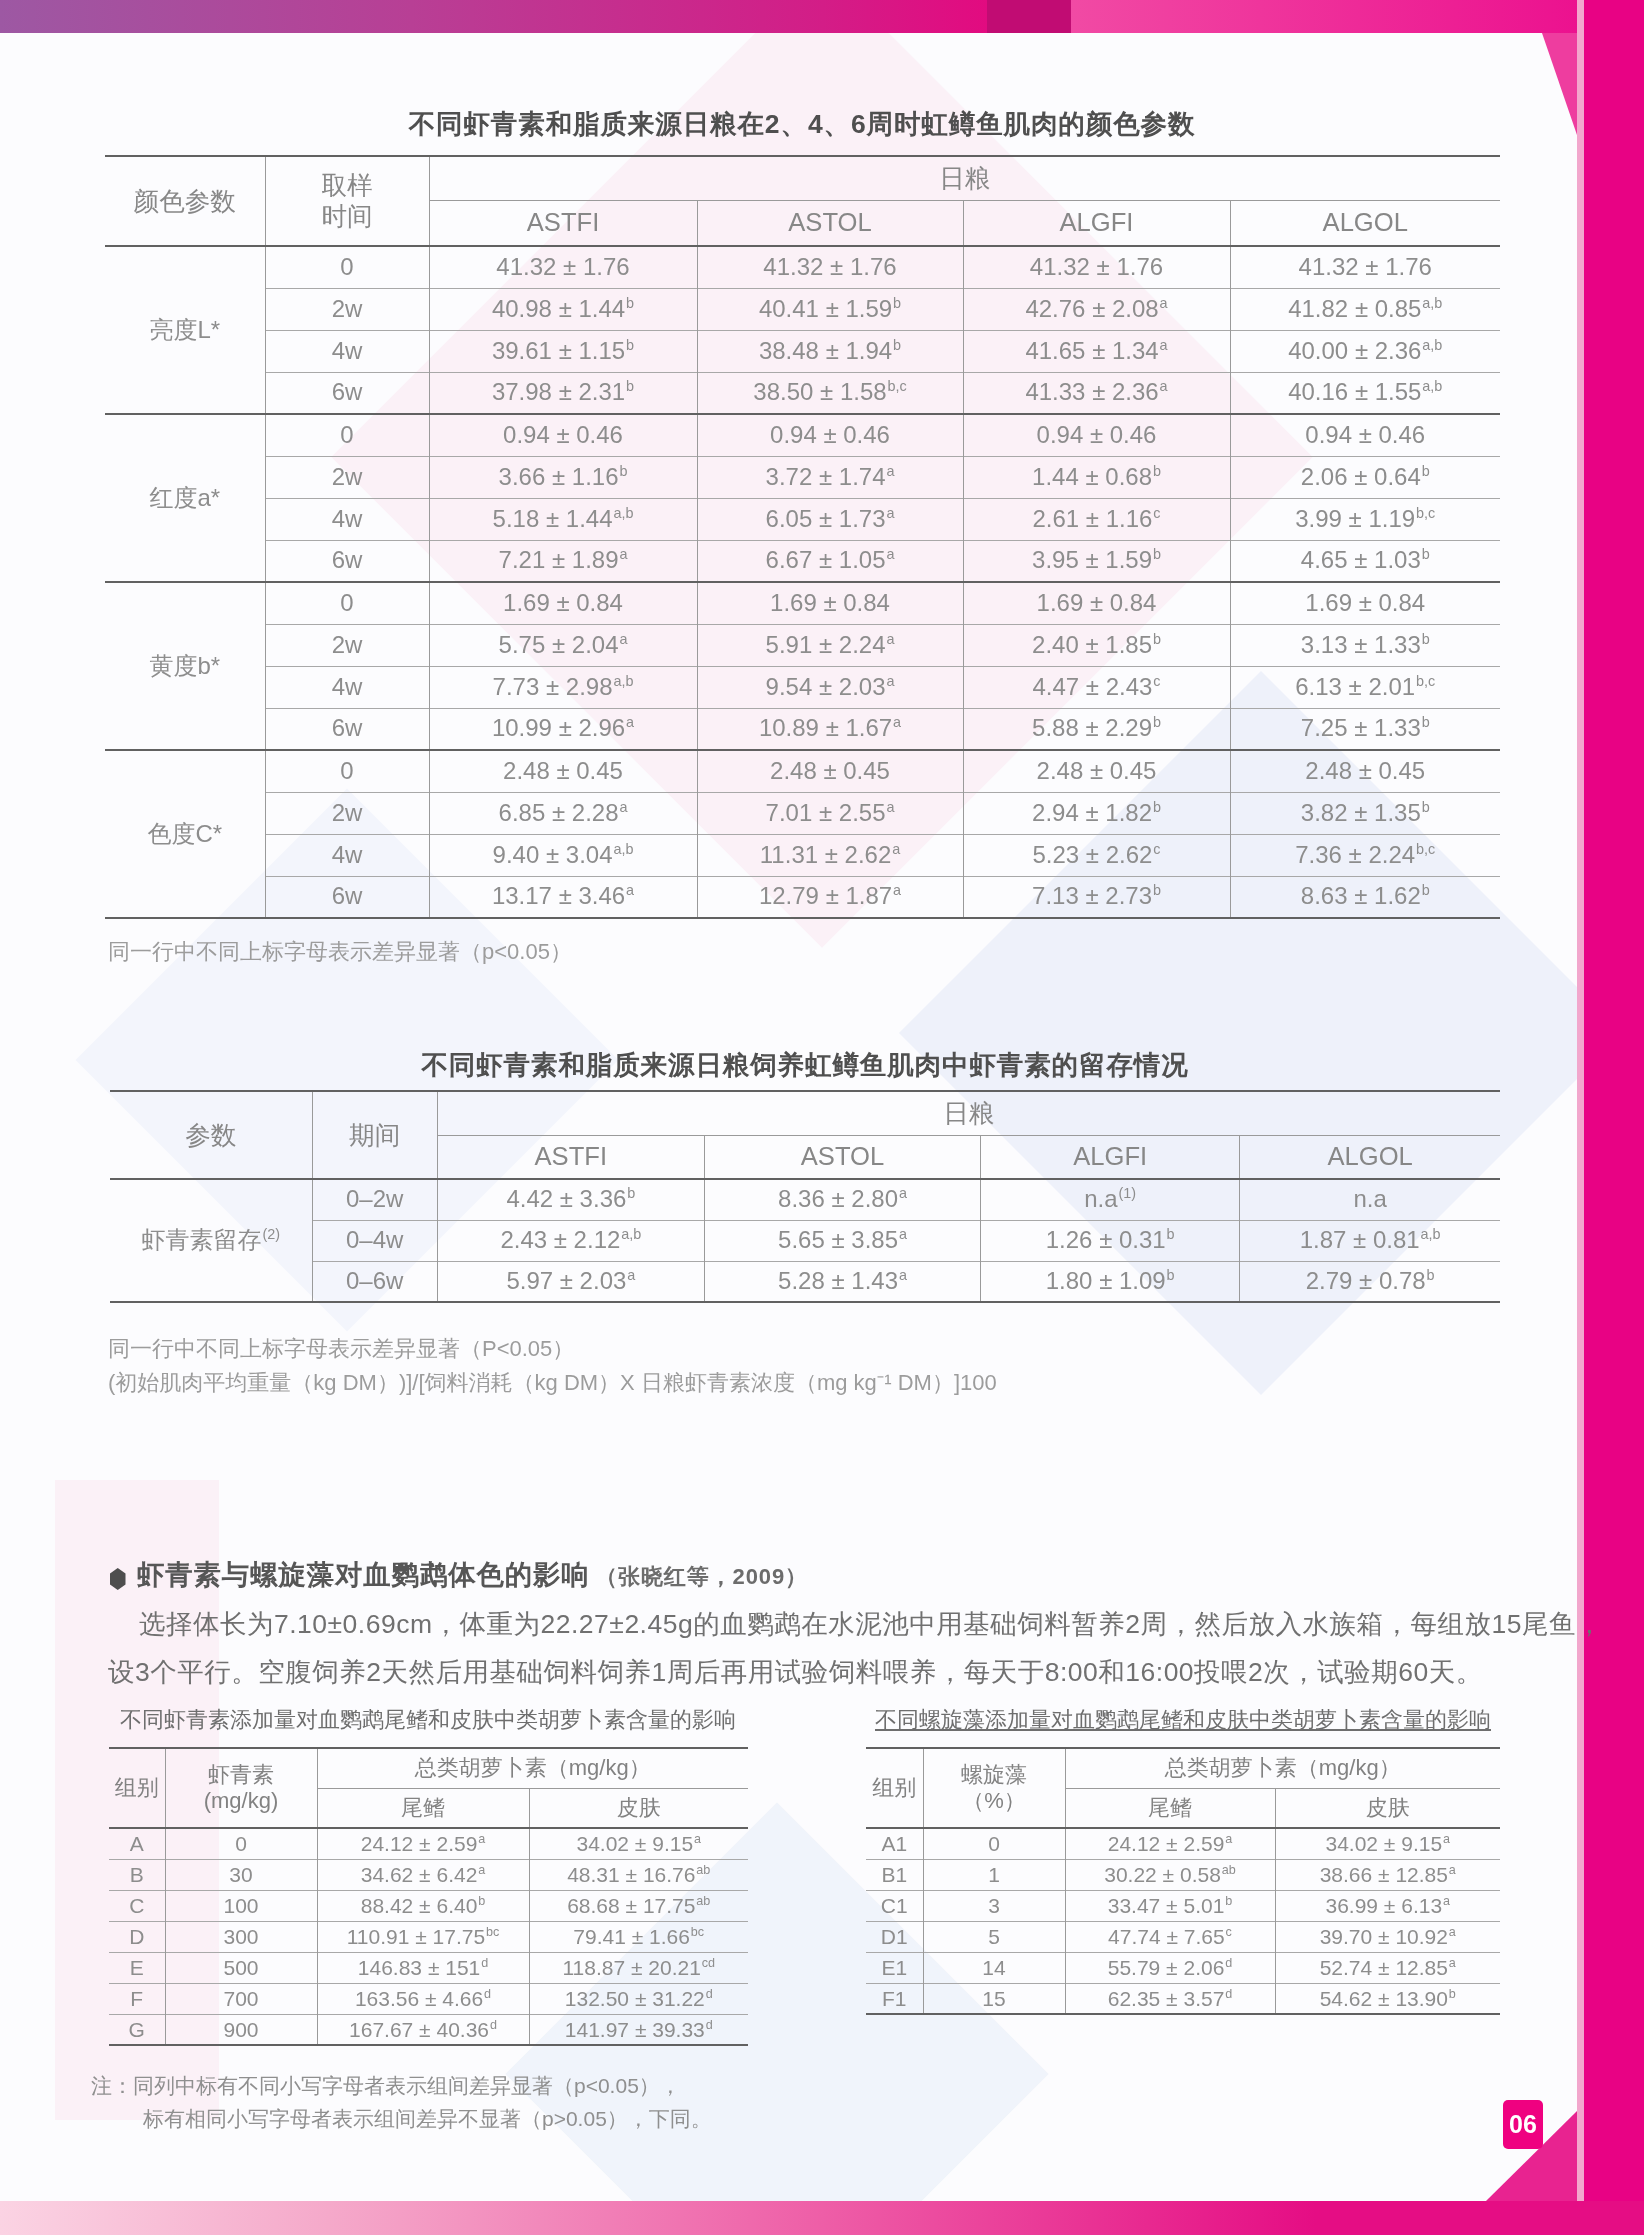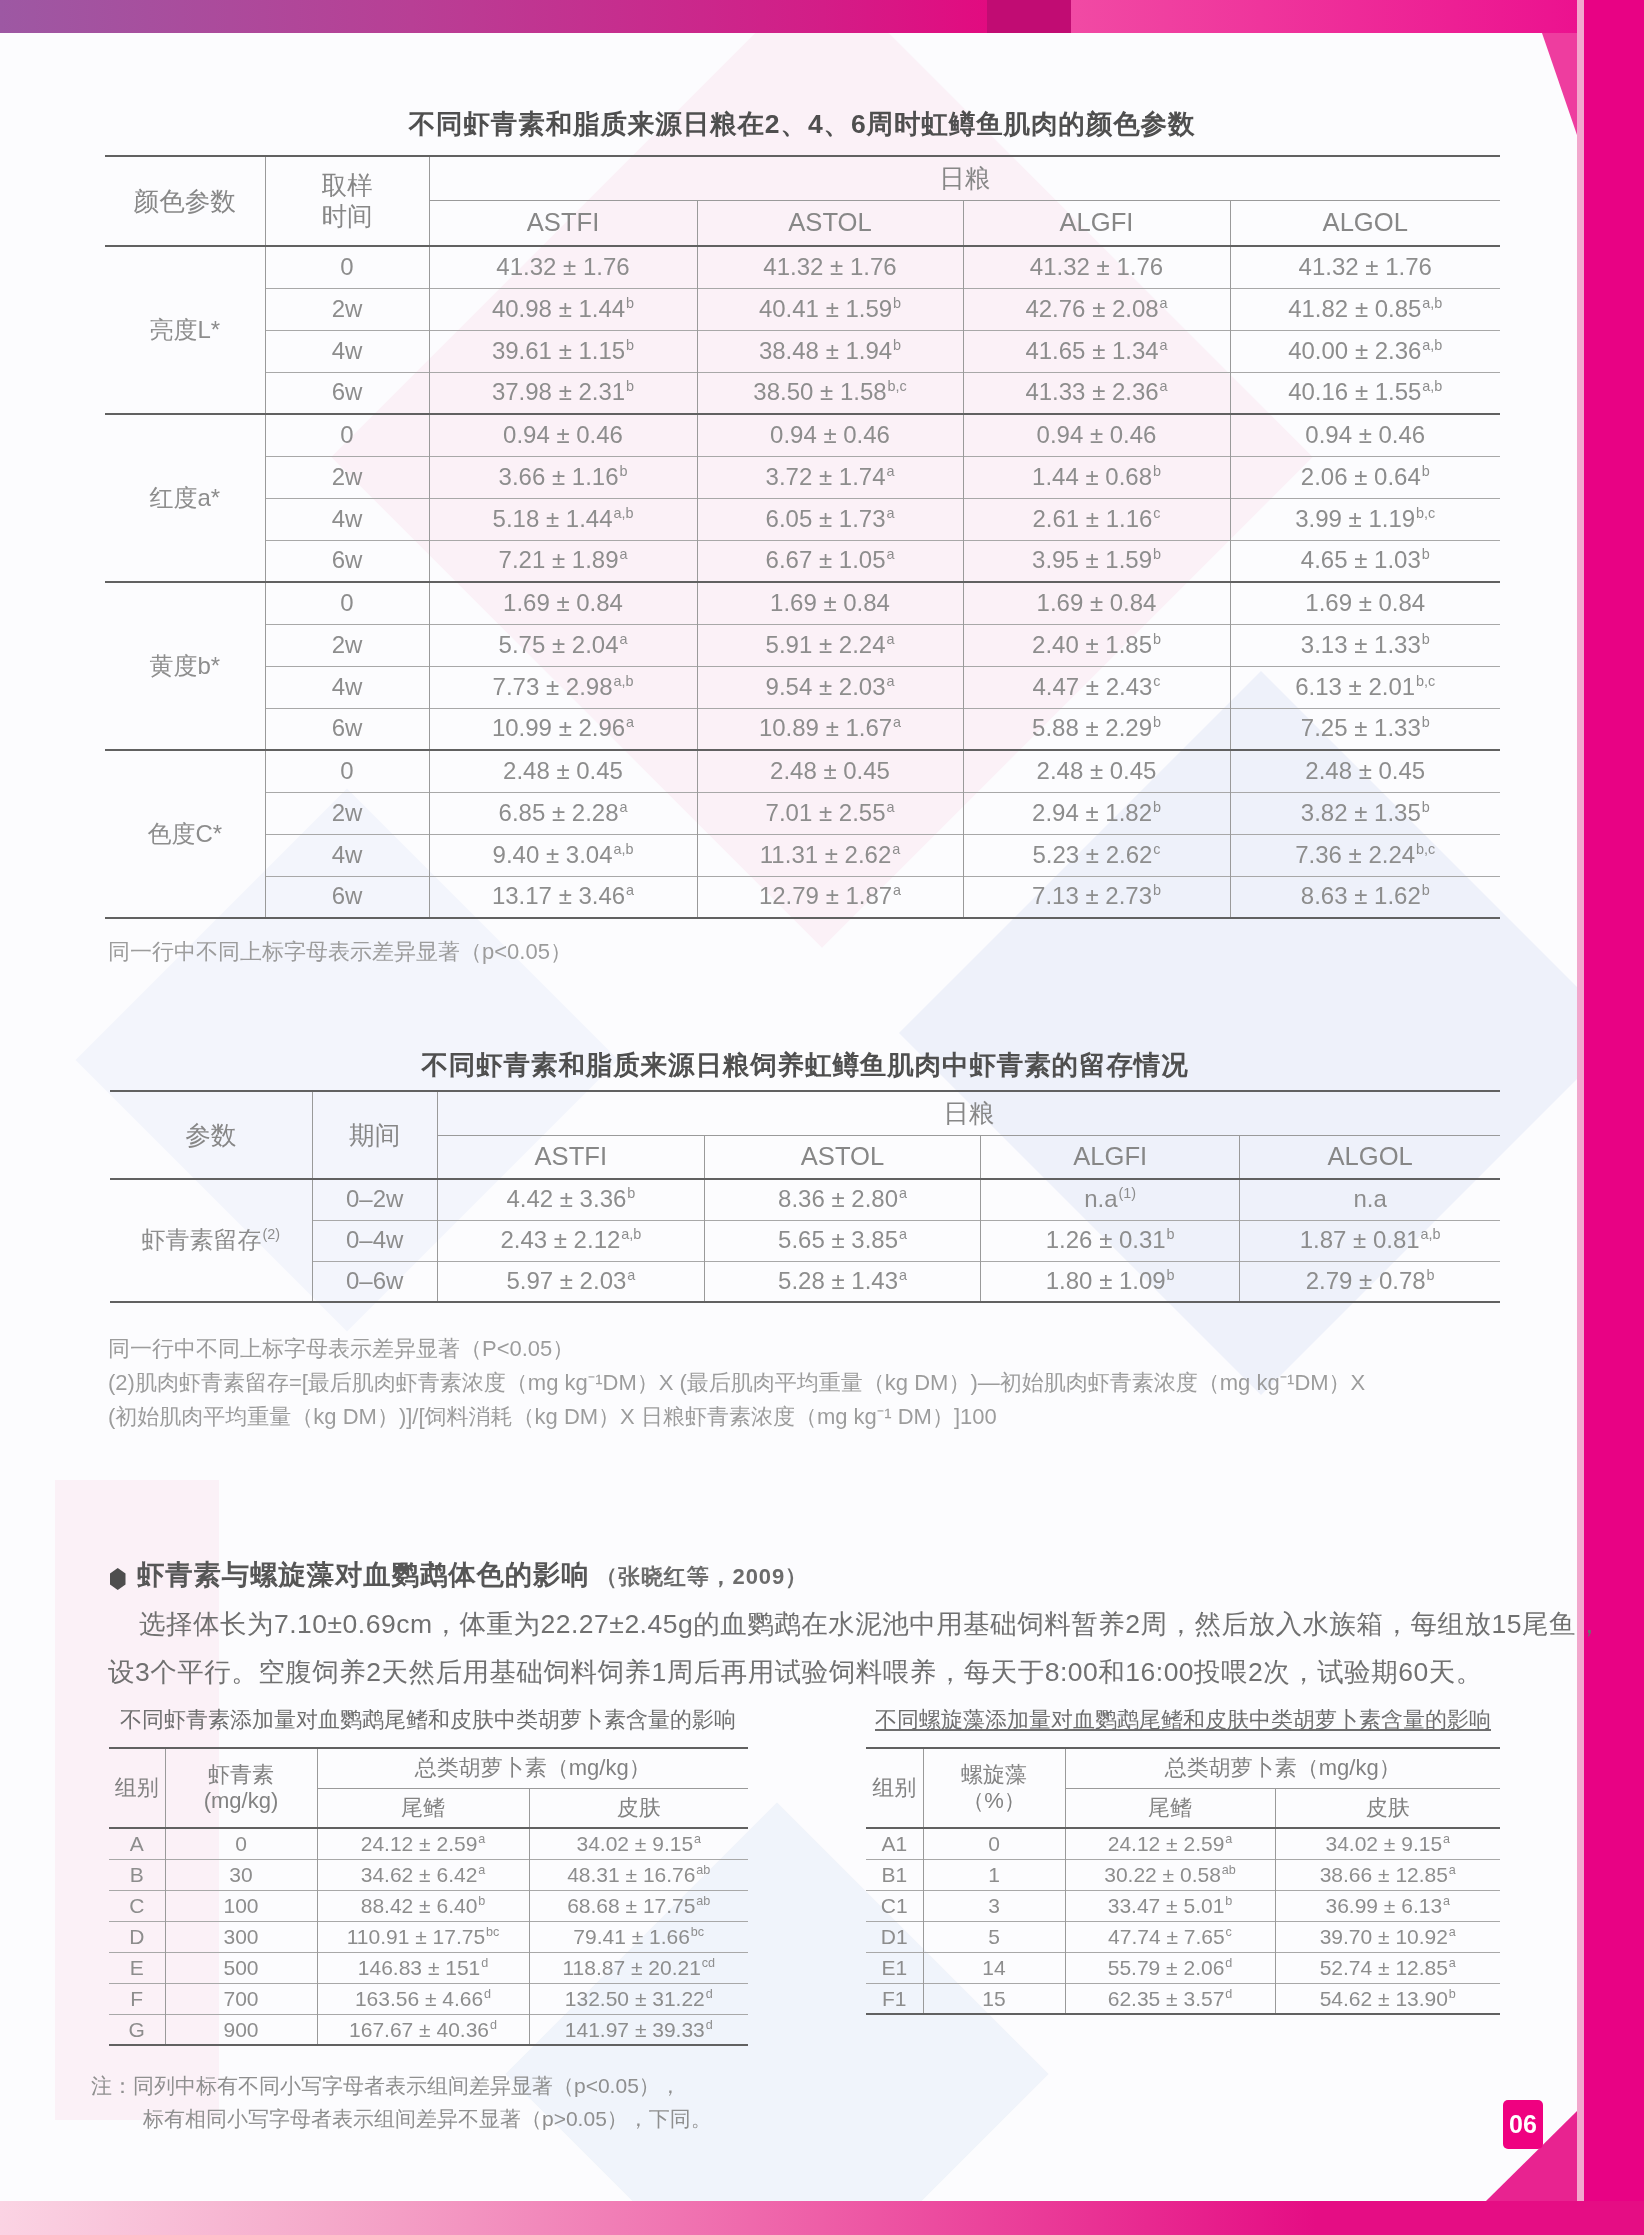--- a/index.html
+++ b/index.html
@@ -281,21 +281,20 @@
         <td class="vl rt">0–6w</td>
         <td class="vl rt">5.97 ± 2.03<sup>a</sup></td>
         <td class="vl rt">5.28 ± 1.43<sup>a</sup></td>
         <td class="vl rt">1.80 ± 1.09<sup>b</sup></td>
         <td class="vl rt">2.79 ± 0.78<sup>b</sup></td>
       </tr>
     </tbody>
 </table>
 <div class="notes2">
   <div>同一行中不同上标字母表示差异显著（P&lt;0.05）</div>
-  <div>(2)肌肉虾青素留存=[最后肌肉虾青素浓度（mg kg⁻¹DM）X (最后肌肉平均重量（kg DM）)—初始肌肉虾青素浓度（mg kg⁻¹DM）X</div>
   <div>(初始肌肉平均重量（kg DM）)]/[饲料消耗（kg DM）X 日粮虾青素浓度（mg kg⁻¹ DM）]100</div>
 </div>
 
 <div class="abs sec-bullet"></div>
 <div class="sec-head">
   <span>虾青素与螺旋藻对血鹦鹉体色的影响</span><span class="sec-ref">（张晓红等，2009）</span>
 </div>
 <div class="para para1">选择体长为7.10±0.69cm，体重为22.27±2.45g的血鹦鹉在水泥池中用基础饲料暂养2周，然后放入水族箱，每组放15尾鱼，</div>
 <div class="para para2">设3个平行。空腹饲养2天然后用基础饲料饲养1周后再用试验饲料喂养，每天于8:00和16:00投喂2次，试验期60天。</div>
 

